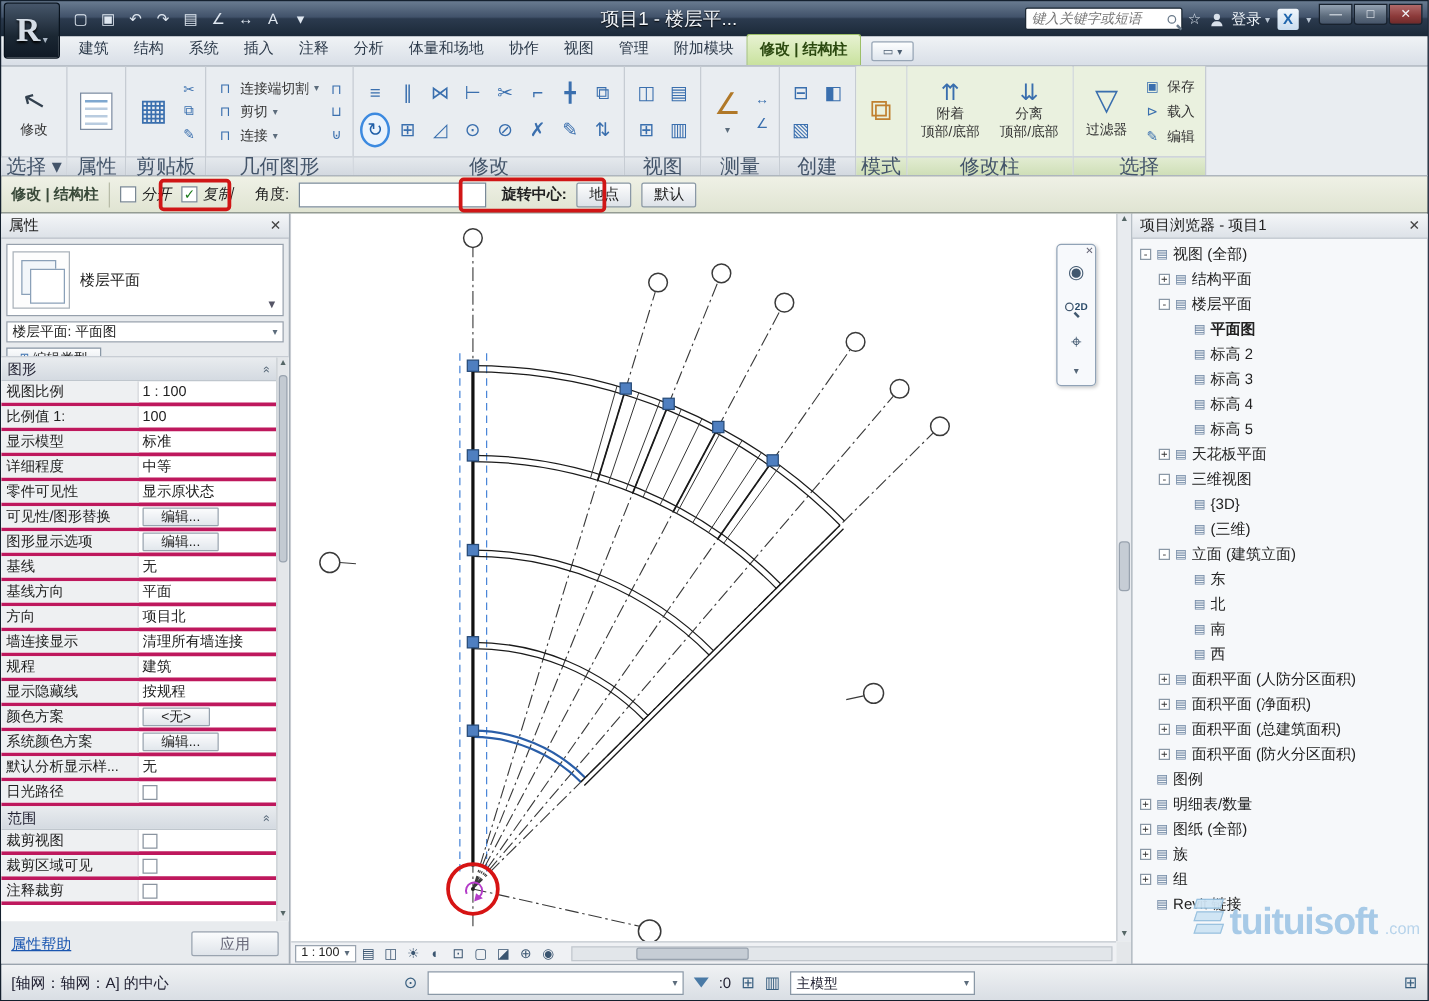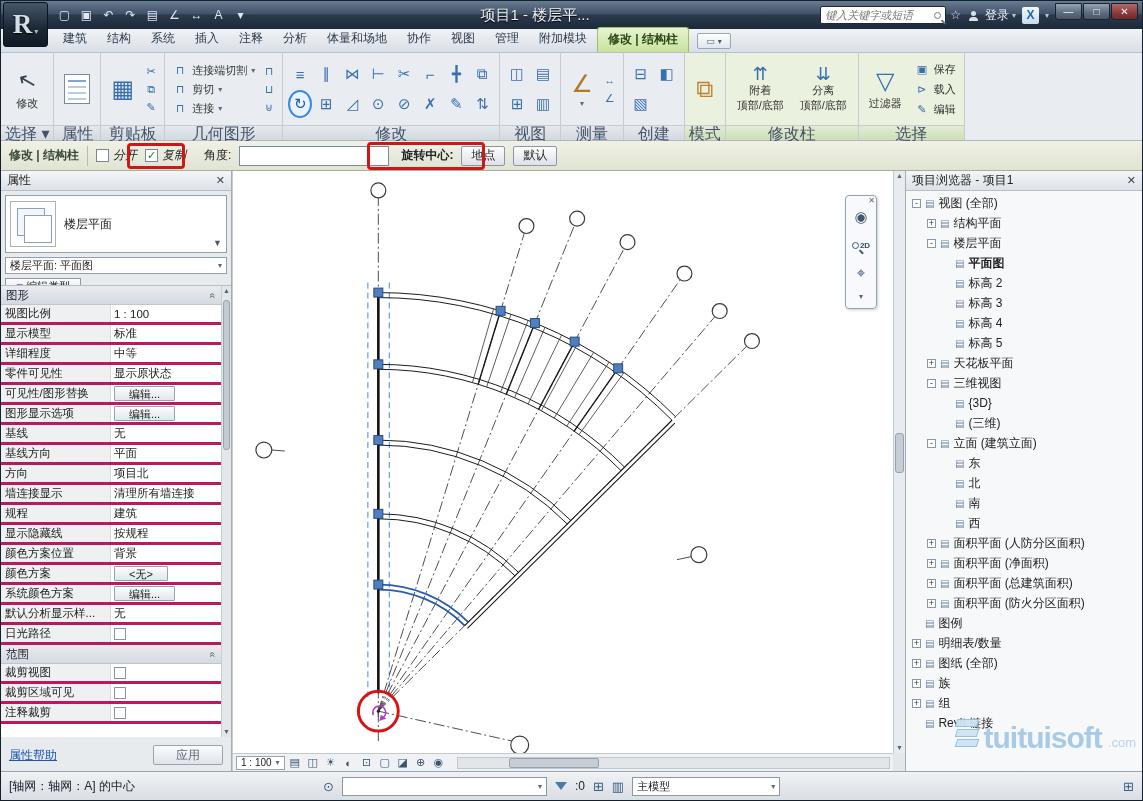--- a/index.html
+++ b/index.html
@@ -428,20 +428,24 @@
         <div class="prop-grid" id="prop-grid">
             <div class="prop-group">
               <span>图形</span>
               <span class="chev">«</span>
             </div>
             <div class="prop-row">
               <div class="prop-label">视图比例</div>
               <div class="prop-value">1 : 100</div>
             </div>
             <div class="prop-row">
+              <div class="prop-label">比例值 1:</div>
+              <div class="prop-value">100</div>
+            </div>
+            <div class="prop-row">
               <div class="prop-label">显示模型</div>
               <div class="prop-value">标准</div>
             </div>
             <div class="prop-row">
               <div class="prop-label">详细程度</div>
               <div class="prop-value">中等</div>
             </div>
             <div class="prop-row">
               <div class="prop-label">零件可见性</div>
               <div class="prop-value">显示原状态</div>
@@ -474,24 +478,20 @@
               <div class="prop-label">墙连接显示</div>
               <div class="prop-value">清理所有墙连接</div>
             </div>
             <div class="prop-row">
               <div class="prop-label">规程</div>
               <div class="prop-value">建筑</div>
             </div>
             <div class="prop-row">
               <div class="prop-label">显示隐藏线</div>
               <div class="prop-value">按规程</div>
-            </div>
-            <div class="prop-row">
-              <div class="prop-label">颜色方案位置</div>
-              <div class="prop-value">背景</div>
             </div>
             <div class="prop-row">
               <div class="prop-label">颜色方案</div>
               <div class="prop-value">
                 <span class="prop-btn">&lt;无&gt;</span>
               </div>
             </div>
             <div class="prop-row">
               <div class="prop-label">系统颜色方案</div>
               <div class="prop-value">

